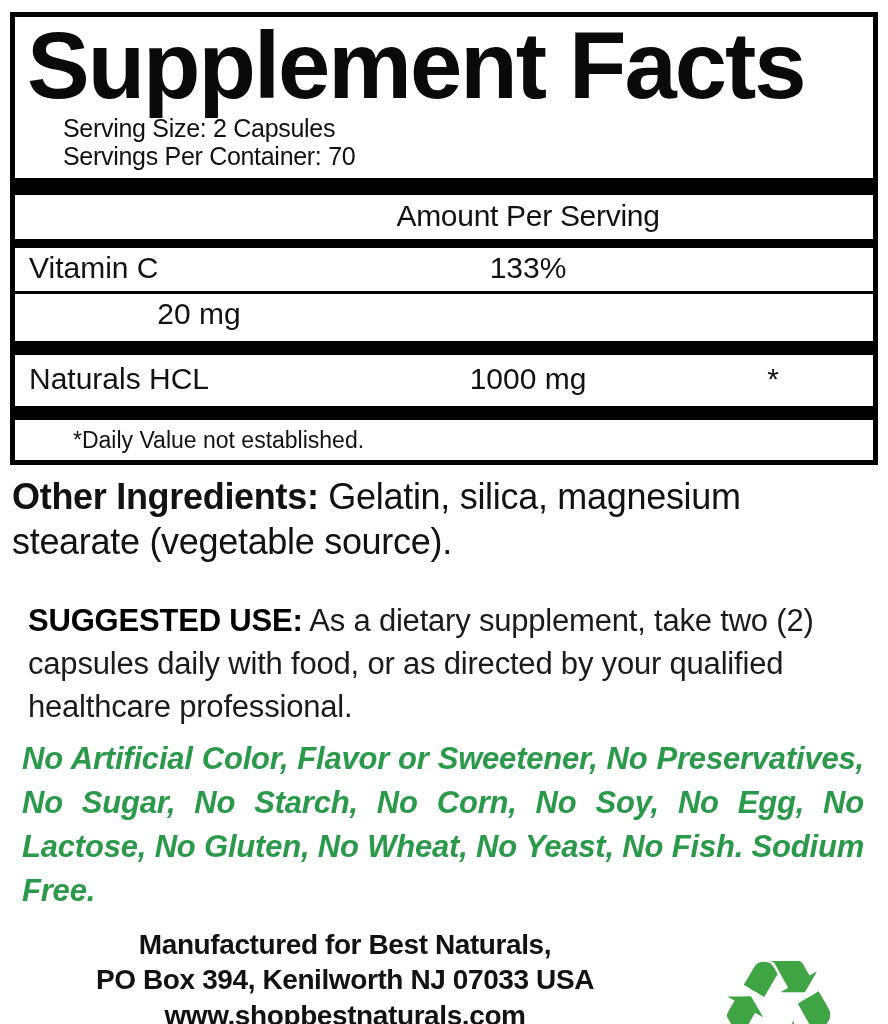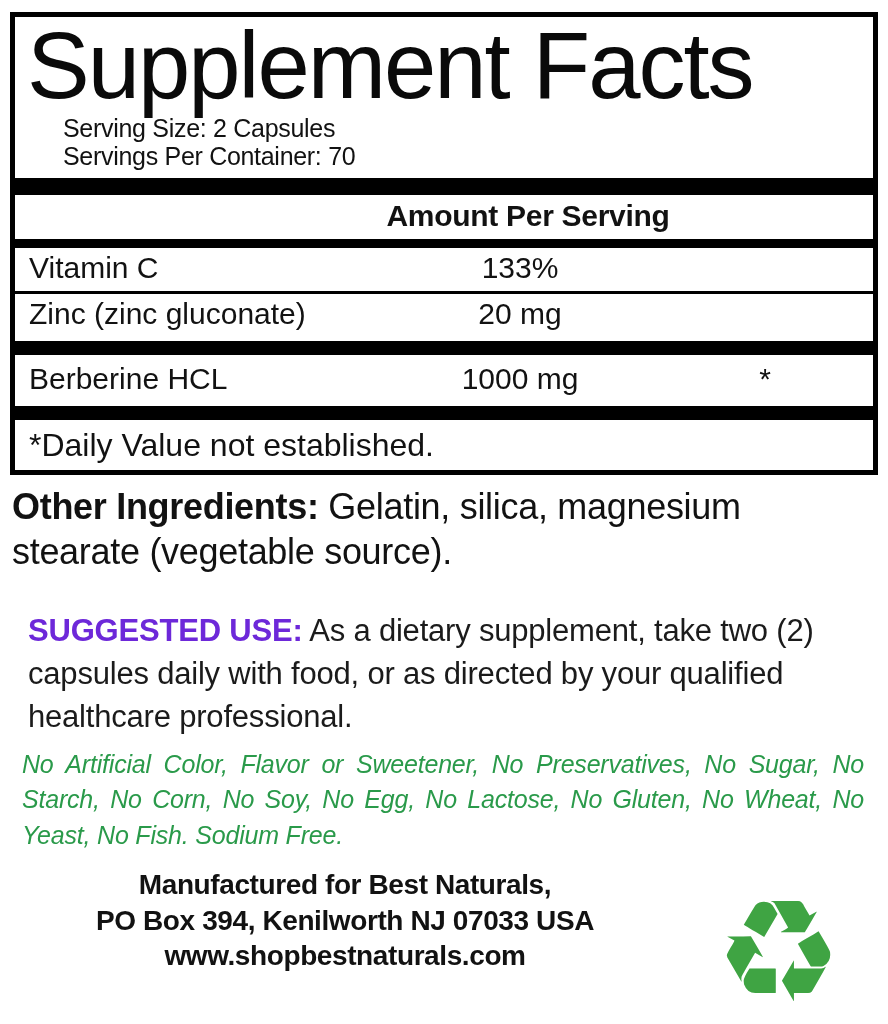--- a/index.html
+++ b/index.html
@@ -8,42 +8,42 @@
     background:#ffffff;color:#121212;
     font-family:"Liberation Sans", sans-serif;
   }
   
   .facts-box{
     margin:12px 10px 0 10px;
     border:5px solid #000;
     background:#fff;
   }
   .facts-title{
-    font-size:94px;font-weight:normal;letter-spacing:-2px;line-height:.95;
+    font-size:94px;font-weight:bold;letter-spacing:-2px;line-height:.95;
     padding:4px 8px 0 12px;white-space:nowrap;color:#0a0a0a;
   }
   .serving-block{padding:4px 14px 8px 14px;font-size:25px;line-height:1.12;letter-spacing:-.3px;margin-left:34px;}
   .bar{background:#000;}
   .bar-thick{height:17px;}
   .bar-med{height:9px;}
   .bar-mid{height:14px;margin:4px 0;}
   .rule-thin{height:3px;background:#000;}
   .grid{display:grid;grid-template-columns:1fr 290px 200px;}
-  .hdr{font-weight:bold;font-size:30px;padding:4px 0 6px 0;letter-spacing:-.3px;}
+  .hdr{font-weight:normal;font-size:30px;padding:4px 0 6px 0;letter-spacing:-.3px;}
   .hdr .c-amount,.hdr .c-dv{text-align:center;white-space:nowrap;}
-  .nrow{font-size:30px;padding:3px 8px 6px 0;}
+  .nrow{font-size:30px;padding:3px 0 6px 0;}
   .nrow .c-name{padding-left:14px;}
   .nrow .c-amount,.nrow .c-dv{text-align:center;}
-  .footnote{font-size:32px;padding:3px 24px 6px 14px;}
+  .footnote{font-size:23px;padding:3px 24px 6px 14px;margin-left:44px;}
   
   .other-ing{margin:9px 12px 0 12px;font-size:36px;line-height:1.25;letter-spacing:-.3px;}
   .suggested{margin:36px 26px 0 28px;font-size:31px;line-height:1.38;letter-spacing:-.2px;color:#1b1b1b;}
   .green-bold{font-weight:bold;}
   .claims{
-    margin:8px 24px 0 22px;font-size:25px;font-weight:normal;font-style:italic;
+    margin:8px 24px 0 22px;font-size:31px;font-weight:bold;font-style:italic;
     line-height:1.42;text-align:justify;letter-spacing:-.2px;
   }
   
   .footer{position:relative;margin-top:14px;height:200px;}
   .footer-center{width:690px;text-align:center;font-weight:bold;font-size:28px;line-height:1.27;letter-spacing:-.4px;}
   .recycle{
     position:absolute;right:46px;top:14px;
     font-size:142px;line-height:1;
     font-family:"DejaVu Sans", sans-serif;
   }
@@ -71,40 +71,39 @@
     <div class="bar bar-med"></div>
 
     <div class="grid nrow">
       <div class="c-name">Vitamin C</div>
       <div class="c-dv">133%</div>
     </div>
 
     <div class="rule-thin"></div>
 
     <div class="grid nrow">
-      <div class="c-name">Zinc (zinc gluconate)</div>
       <div class="c-amount">20 mg</div>
     </div>
 
     <div class="bar bar-mid"></div>
 
     <div class="grid nrow">
-      <div class="c-name">Berberine HCL</div>
+      <div class="c-name">Naturals HCL</div>
       <div class="c-amount">1000 mg</div>
       <div class="c-dv">*</div>
     </div>
 
     <div class="bar bar-mid"></div>
 
     <div class="footnote">*Daily Value not established.</div>
   </div>
 
   <div class="other-ing"><b>Other Ingredients:</b><span> Gelatin, silica, magnesium stearate (vegetable source).</span></div>
 
-  <div class="suggested"><span class="green-bold" id="suggested-label" style="color: #6d28d9;">SUGGESTED USE:</span><span> As a dietary supplement, take two (2) capsules daily with food, or as directed by your qualified healthcare professional.</span></div>
+  <div class="suggested"><span class="green-bold" id="suggested-label" style="color: #000000;">SUGGESTED USE:</span><span> As a dietary supplement, take two (2) capsules daily with food, or as directed by your qualified healthcare professional.</span></div>
 
   <div class="claims" id="claims" style="color: rgb(42, 154, 74);">No Artificial Color, Flavor or Sweetener, No Preservatives, No Sugar, No Starch, No Corn, No Soy, No Egg, No Lactose, No Gluten, No Wheat, No Yeast, No Fish. Sodium Free.</div>
 
   <div class="footer">
     <div class="footer-center">
       <div>Manufactured for Best Naturals,</div>
       <div>PO Box 394, Kenilworth NJ 07033 USA</div>
       <div>www.shopbestnaturals.com</div>
 
     </div>

